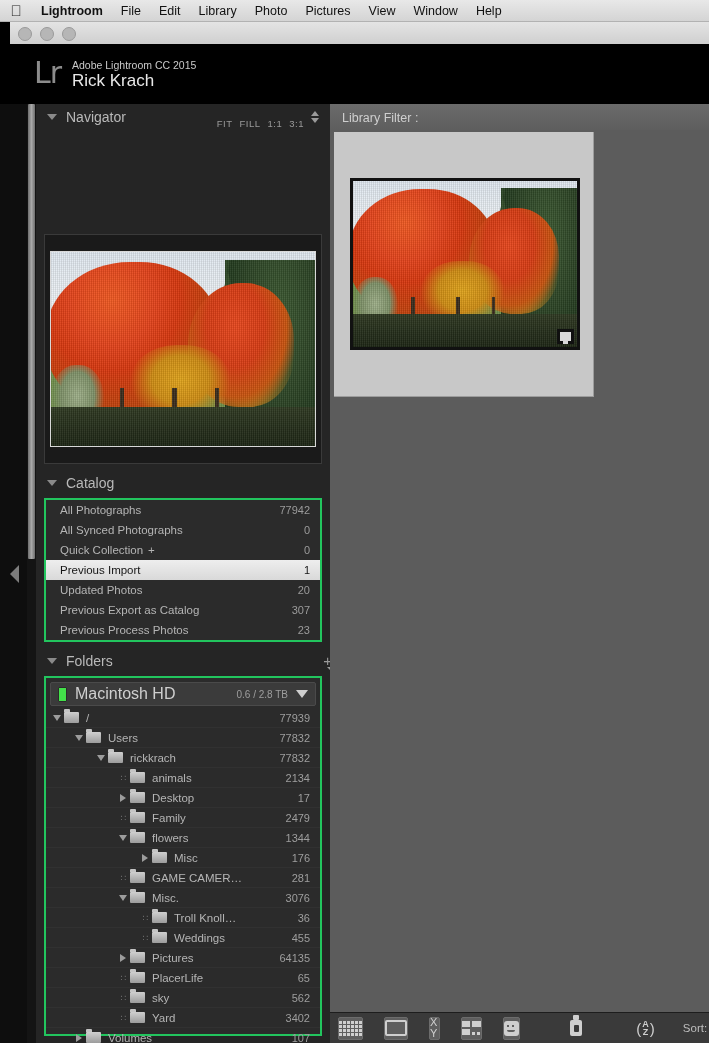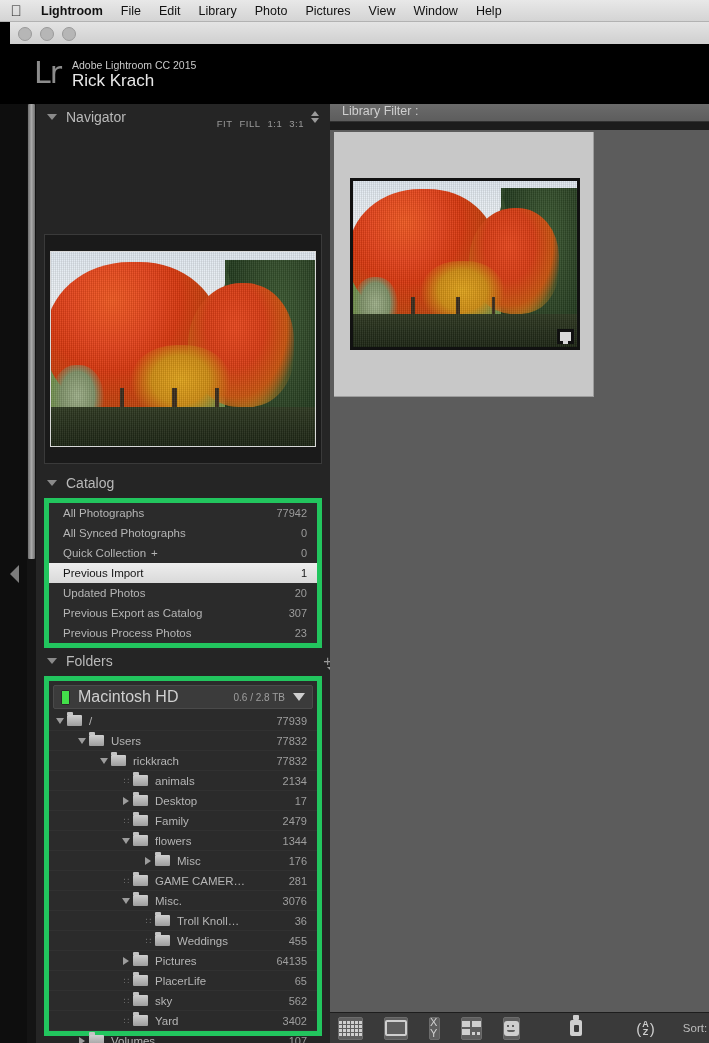--- a/index.html
+++ b/index.html
@@ -83,21 +83,21 @@
   .photo .ground{position:absolute;left:0;right:0;bottom:0;height:20%;
       background:linear-gradient(#2f3a22,#242d1a 60%,#1d2615);}
   .photo .trunk{position:absolute;bottom:8%;width:1.6%;height:22%;background:#3a2d1d;}
   .photo .grain{position:absolute;inset:0;opacity:.16;
       background:repeating-linear-gradient(90deg,rgba(0,0,0,.5) 0 1px,rgba(255,255,255,.3) 1px 2px),
                  repeating-linear-gradient(0deg,rgba(0,0,0,.4) 0 1px,rgba(255,255,255,.2) 1px 2px);}
   .nav-photo{width:266px;height:196px;border:1px solid #d8d8d8;box-sizing:border-box;}
 
   
   .catalog-head{position:absolute;left:0;top:366px;width:294px;}
-  .listbox{position:absolute;left:8px;width:278px;background:#2b2b2b;border:5px solid #22c55e;box-sizing:border-box;}
+  .listbox{position:absolute;left:8px;width:278px;background:#2b2b2b;border:2px solid #22c55e;box-sizing:border-box;}
   #catalog-list{top:394px;}
   .row{height:20px;display:flex;align-items:center;font-size:11.5px;color:#b5b5b5;
        padding:0 10px 0 14px;box-sizing:border-box;}
   .row .lbl{flex:1;white-space:nowrap;overflow:hidden;text-overflow:ellipsis;}
   .row .cnt{color:#9b9b9b;font-size:11px;}
   .row.sel{background:linear-gradient(#eeeeee,#d9d9d9);color:#151515;}
   .row.sel .cnt{color:#151515;}
   .qc-plus{color:#b5b5b5;margin-left:5px;}
 
   
@@ -116,23 +116,23 @@
   .disc .t-open{width:0;height:0;border-left:4.5px solid transparent;border-right:4.5px solid transparent;border-top:6px solid #9c9c9c;}
   .disc .t-dots{color:#6d6d6d;font-size:9px;letter-spacing:-1px;}
   .fico{width:15px;height:11px;flex:none;margin-right:7px;border-radius:1px;
         background:linear-gradient(#cfcfcf,#9c9c9c);position:relative;}
   .fico:before{content:"";position:absolute;left:0;top:-3px;width:6px;height:3px;
         background:#c4c4c4;border-radius:1px 1px 0 0;}
   .fname{flex:1;white-space:nowrap;overflow:hidden;text-overflow:ellipsis;}
   .fcnt{font-size:11px;color:#9e9e9e;}
 
   
-  .filterbar{position:absolute;left:330px;top:104px;right:0;height:18px;
+  .filterbar{position:absolute;left:330px;top:104px;right:0;height:28px;
              background:linear-gradient(#6b6b6b,#5d5d5d);border-bottom:1px solid #313131;
-             display:flex;align-items:flex-start;padding-left:12px;box-sizing:border-box;}
+             display:flex;align-items:center;padding-left:12px;box-sizing:border-box;}
   .filterbar .flabel{font-size:12.5px;color:#cfcfcf;}
   .content{position:absolute;left:330px;top:130px;right:0;bottom:31px;background:#5c5c5c;}
   .gridcell{position:absolute;left:4px;top:2px;width:259px;height:264px;background:#c8c8c8;
             border-right:1px solid #9d9d9d;border-bottom:1px solid #9d9d9d;}
   .cell-photo{position:absolute;left:16px;top:46px;width:230px;height:172px;
               border:3px solid #111;background:#111;box-sizing:border-box;}
   .badge{position:absolute;right:3px;bottom:3px;width:17px;height:15px;background:#101010;
          display:flex;align-items:center;justify-content:center;}
   .badge i{width:11px;height:9px;background:#d8d8d8;position:relative;}
   .badge i:after{content:"";position:absolute;left:3px;bottom:-3px;width:5px;height:3px;background:#d8d8d8;}

